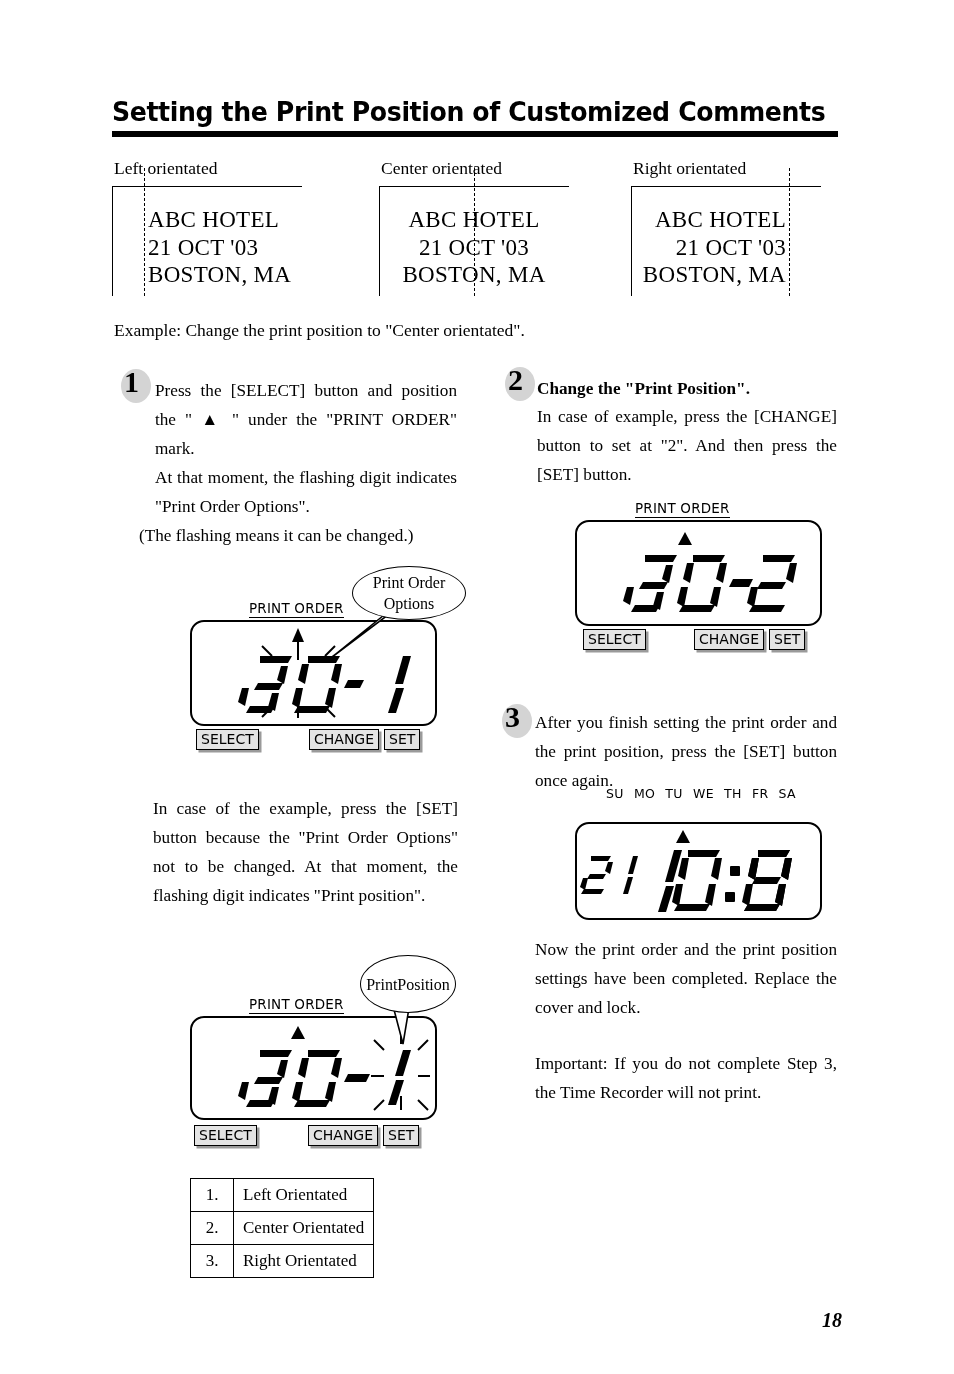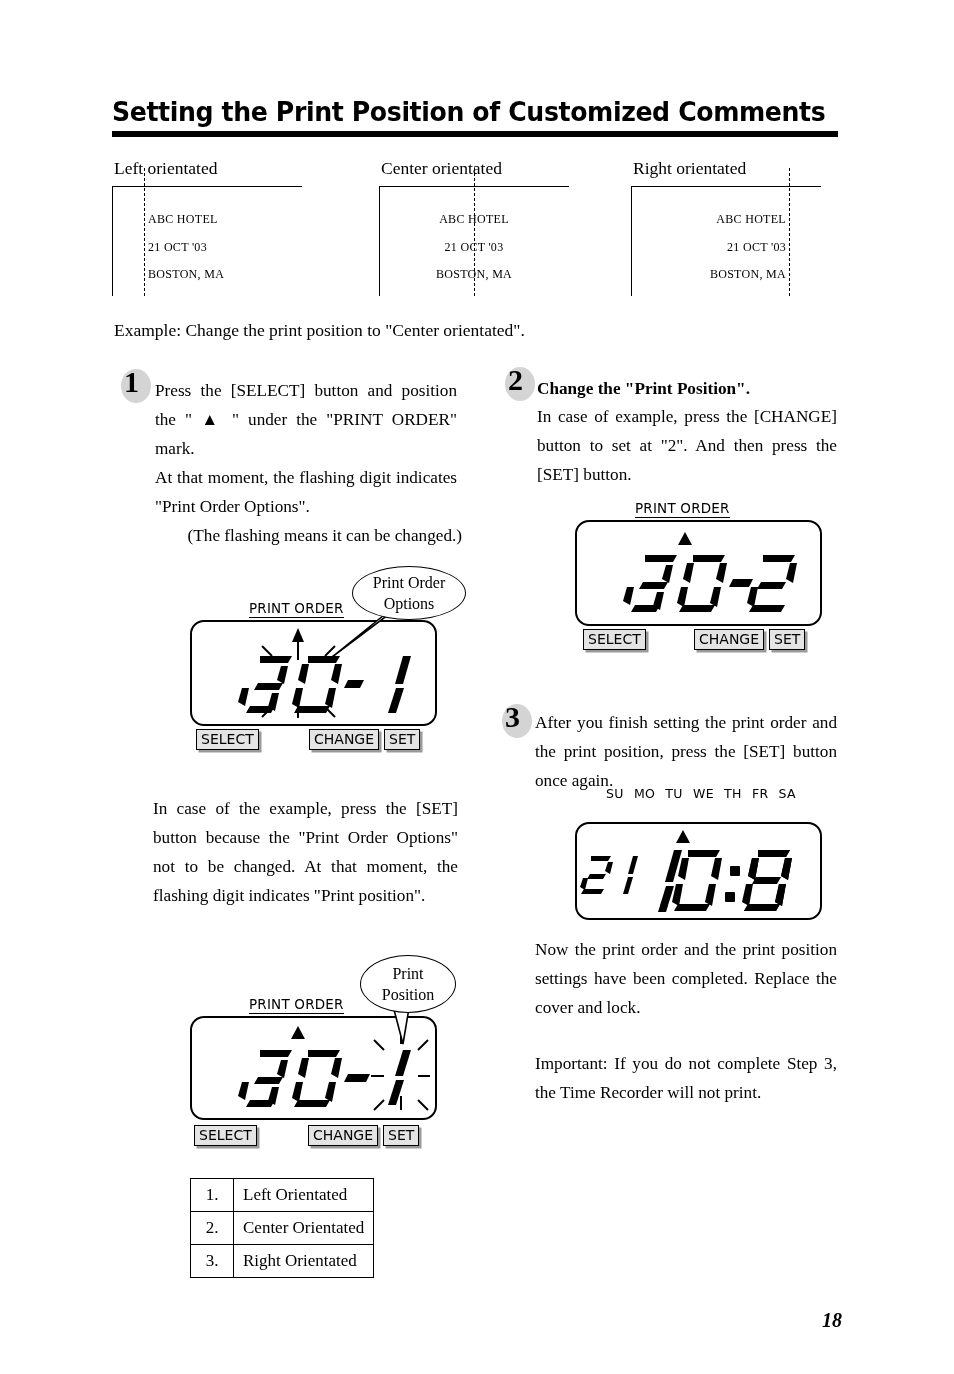--- a/index.html
+++ b/index.html
@@ -66,21 +66,21 @@
   .sample-box .guide {
     position: absolute;
     top: -18px;
     height: 128px;
     width: 0;
     border-left: 1.6px dashed #000;
   }
   .sample-lines {
     position: absolute;
     top: 20px;
-    font-size: 12px;
+    font-size: 23px;
     line-height: 27.5px;
     white-space: nowrap;
   }
   .sample-lines div { letter-spacing: 0.3px; }
 
   
   .example-line {
     position: absolute;
     left: 114px;
     top: 320px;
@@ -243,21 +243,21 @@
 </div>
 
 <div class="example-line">Example: Change the print position to "Center orientated".</div>
 
 <div class="step-num" style="left:124px; top:365px;">
   <span class="blob"></span>
   <span>1</span>
 </div>
 <div class="para" style="left:155px; top:376px; width:302px;">Press the [SELECT] button and position the " ▲ " under the "PRINT ORDER" mark.</div>
 <div class="para" style="left:155px; top:463px; width:302px;">At that moment, the flashing digit indicates "Print Order Options".</div>
-<div class="para" style="left:152px; top:521px; width:310px; text-align:right;"> (The flashing means it can be changed.)</div>
+<div class="para" style="left:139px; top:521px; width:310px; text-align:left;"> (The flashing means it can be changed.)</div>
 
 <div class="lcd-mod">
   <div class="lcd-caption" style="left:249px; top:600px;">PRINT ORDER</div>
   <div class="caption-stem" style="left:297px; top:620px; height:23px;"></div>
   <div class="lcd-screen" style="left:190px; top:620px; width:247px; height:106px;">
     <svg width="243" height="102" viewBox="0 0 243 102">
 
       <g fill="#000" stroke="#000" stroke-width="2">
         <line x1="106" y1="38" x2="106" y2="12"></line>
         <polygon points="106,6 100,20 112,20" stroke="none"></polygon>
@@ -354,21 +354,21 @@
         <polygon points="211,32 219,32 211,58 203,58"></polygon>
         <polygon points="204,62 212,62 204,87 196,87"></polygon>
       </g>
     </svg>
   </div>
   <div class="btn-row">
     <div class="lcd-btn" style="left:194px; top:1125px;">SELECT</div>
     <div class="lcd-btn" style="left:308px; top:1125px;">CHANGE</div>
     <div class="lcd-btn" style="left:383px; top:1125px;">SET</div>
   </div>
-  <div class="callout" style="left:360px; top:955px; width:94px; height:56px; flex-direction:column;">
+  <div class="callout" style="left:360px; top:955px; width:94px; height:56px; flex-direction:row;">
     <span>Print</span>
     <span>Position</span>
   </div>
   <svg class="callout-tail" style="left:388px; top:1000px;" width="36" height="46" viewBox="0 0 36 46">
     <polygon points="4,2 22,2 15,44" fill="#fff" stroke="#000" stroke-width="1.6"></polygon>
   </svg>
 </div>
 
 <table class="pp-table" style="left:190px; top:1178px;">
   <tbody>

